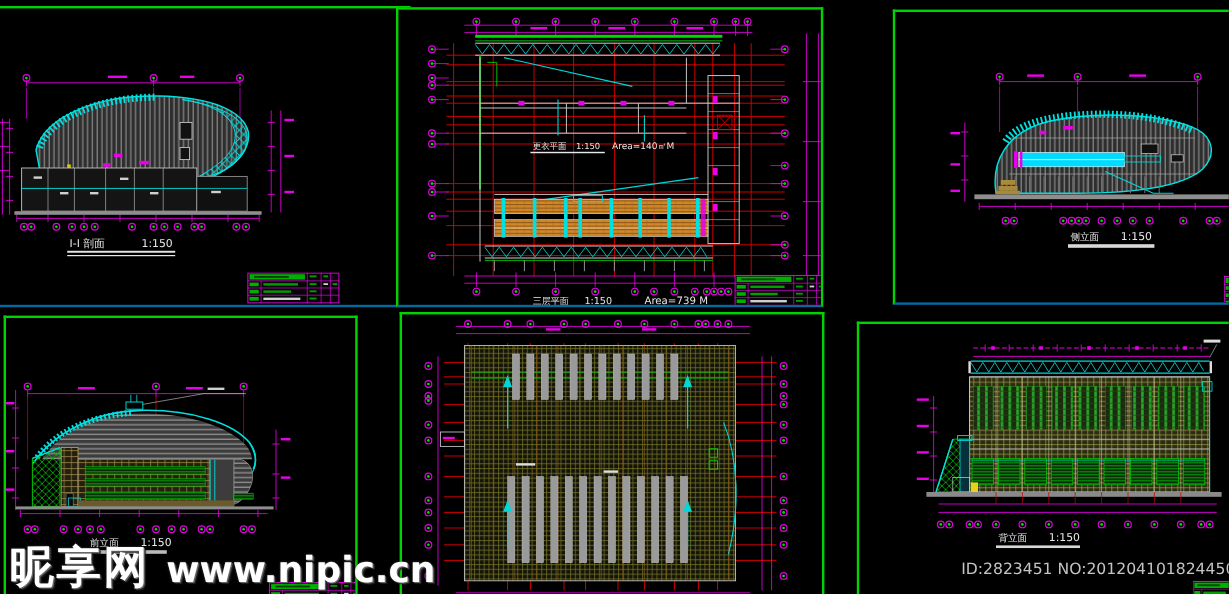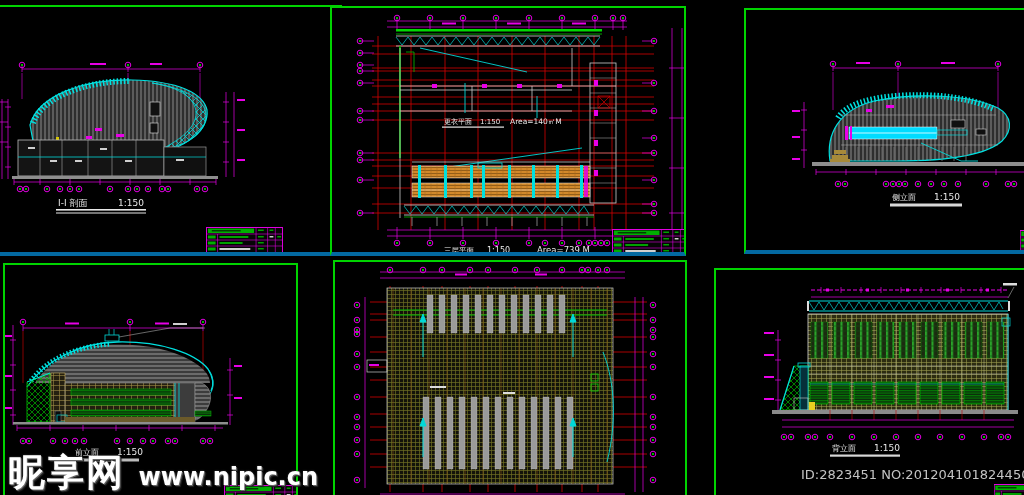--- a/index.html
+++ b/index.html
@@ -1,29 +1,29 @@
 <!DOCTYPE html>
 <html><head>
 <meta charset="utf-8">
 <style>
   html,body{margin:0;padding:0;background:#000;}
   body{width:1024px;height:495px;position:relative;overflow:hidden;
        font-family:"DejaVu Sans",sans-serif;}
   .panel{position:absolute;box-sizing:border-box;overflow:hidden;background:#000;}
   .b-t{border-top:2px solid #00d400;}
   .b-r{border-right:2px solid #00d400;}
-  .b-b{border-bottom:4px solid #0369a1;}
+  .b-b{border-bottom:2px solid #0369a1;}
   .b-l{border-left:2px solid #00d400;}
   .panel svg{position:absolute;left:0;top:0;}
   svg text{font-family:"DejaVu Sans",sans-serif;fill:#e8e8e8;}
   #watermark{position:absolute;left:8px;top:448px;z-index:50;color:#fff;
     font-weight:bold;white-space:nowrap;
     text-shadow:1px 1px 0 #666,2px 2px 1px #222,0 0 2px #444;}
   #watermark .zh{font-size:37px;letter-spacing:2px;margin-top:24px;}
-  #watermark .url{font-size:24px;margin-left:8px;}
+  #watermark .url{font-size:30px;margin-left:8px;}
   #idline{position:absolute;left:801px;top:467px;z-index:50;color:#c4c4c4;
     font-size:13px;letter-spacing:0px;white-space:nowrap;}
 </style>
 </head>
 <body>
 
 <svg width="0" height="0" style="position:absolute">
 <defs>
   <g id="bub">
         <circle r="2.8" fill="none" stroke="#e000e0" stroke-width="1"></circle>

